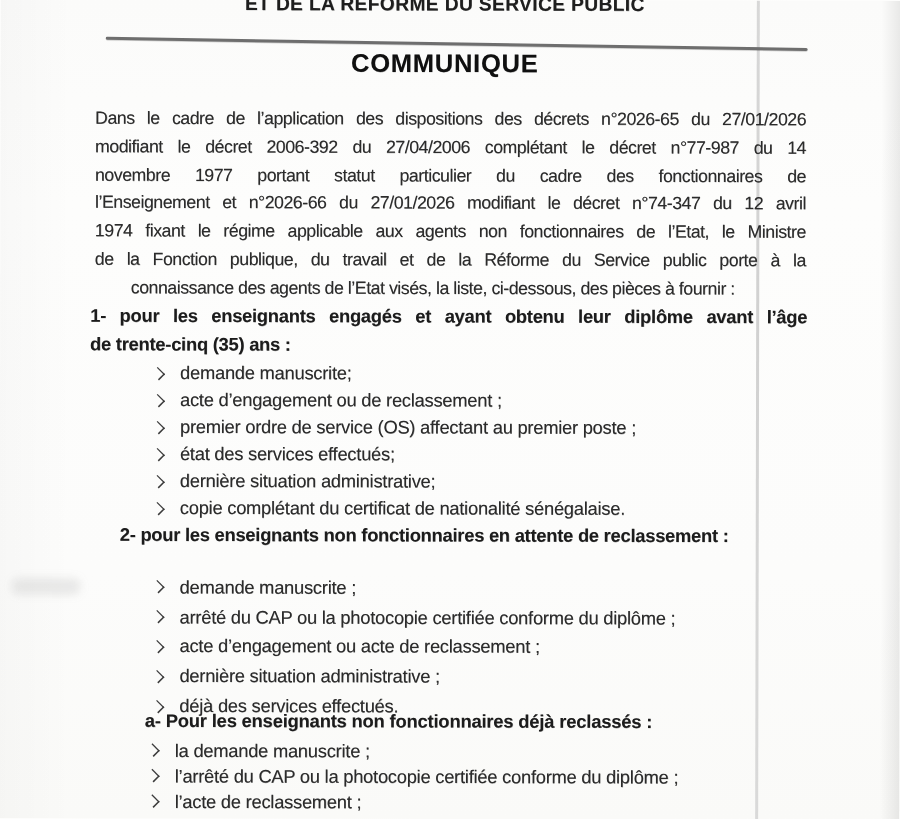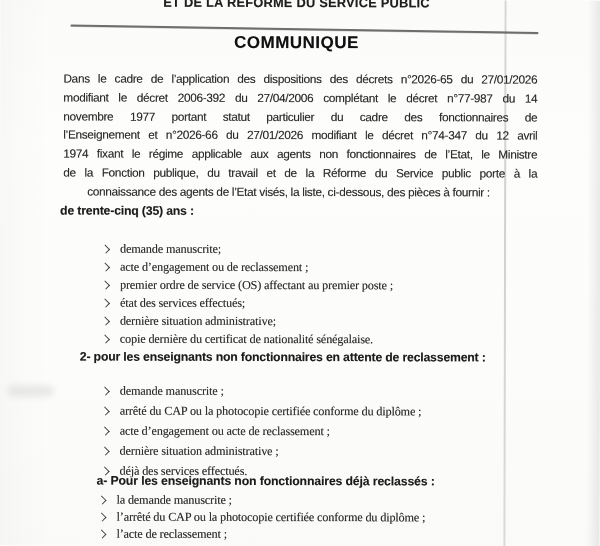--- a/index.html
+++ b/index.html
@@ -102,21 +102,20 @@
     color: #1c1c1c;
     white-space: nowrap;
   }
   
   ul.plist {
     list-style: none; margin: 0; padding: 0;
     position: absolute;
     font-size: 12.2px;
     letter-spacing: -0.15px;
     color: #2b2b2b;
-    font-family: Liberation Serif, serif;
   }
   ul.plist li {
     display: flex; align-items: center;
     white-space: nowrap;
   }
   #list1 { top: 240px; left: 101px; }
   #list1 li { height: 18px; }
   #list2 { top: 382px; left: 101px; }
   #list2 li { height: 19.8px; }
   #list3 { top: 492px; left: 98px; }
@@ -159,20 +158,21 @@
 
       <div class="jline">1974 fixant le régime applicable aux agents non fonctionnaires de l’Etat, le Ministre</div>
 
       <div class="jline">de la Fonction publique, du travail et de la Réforme du Service public porte à la</div>
 
       <div class="jline">connaissance des agents de l’Etat visés, la liste, ci-dessous, des pièces à fournir :</div>
     </div>
 
   <div class="sec-heading" id="section1-heading">
 
+      <div class="hline">1- pour les enseignants engagés et ayant obtenu leur diplôme avant l’âge</div>
 
       <div class="hline">de trente-cinq (35) ans :</div>
     </div>
 
   <ul class="plist" id="list1">
 
       <li>
         <span class="chev"></span>
         <span>demande manuscrite;</span>
       </li>
@@ -193,21 +193,21 @@
         <span>état des services effectués;</span>
       </li>
 
       <li>
         <span class="chev"></span>
         <span>dernière situation administrative;</span>
       </li>
 
       <li>
         <span class="chev"></span>
-        <span>copie dernière du certificat de nationalité sénégalaise.</span>
+        <span>copie complétant du certificat de nationalité sénégalaise.</span>
       </li>
     </ul>
 
   <div class="sec-heading" id="section2-heading">
 
       <div class="hline">2- pour les enseignants non fonctionnaires en attente de reclassement :</div>
     </div>
 
   <ul class="plist" id="list2">
 

